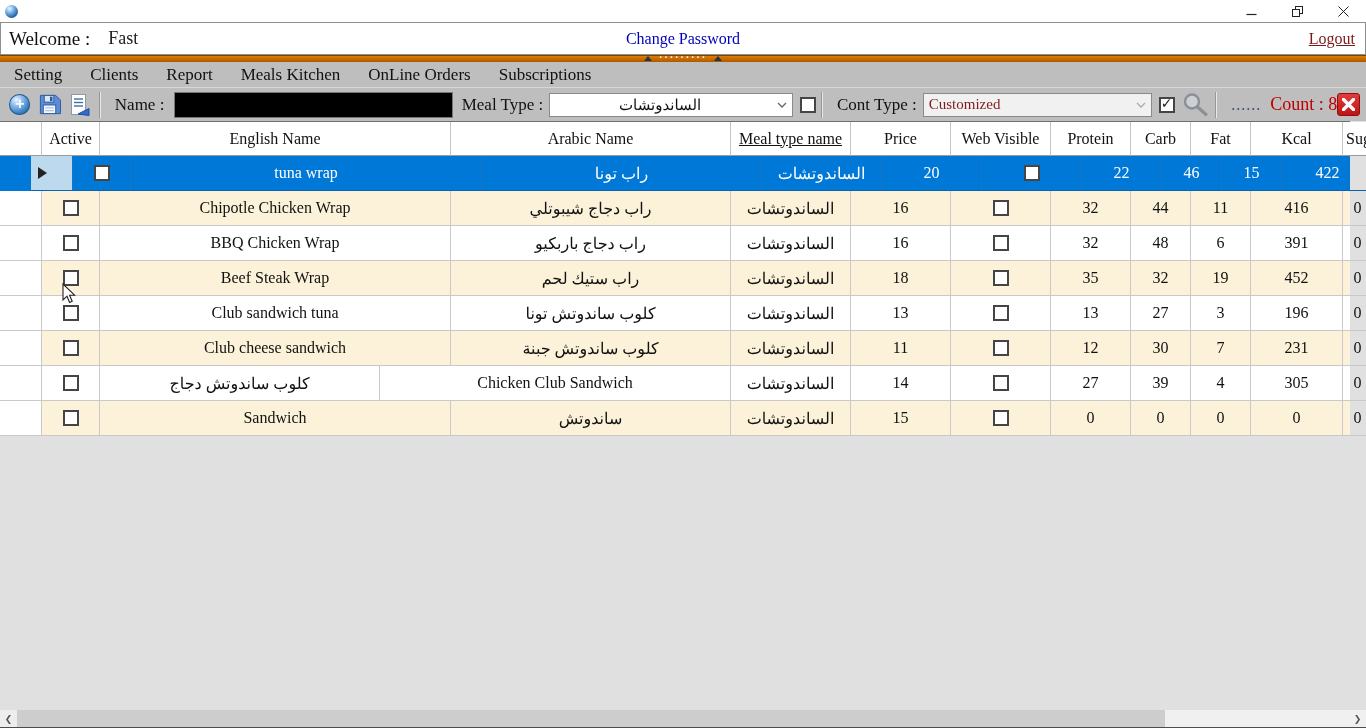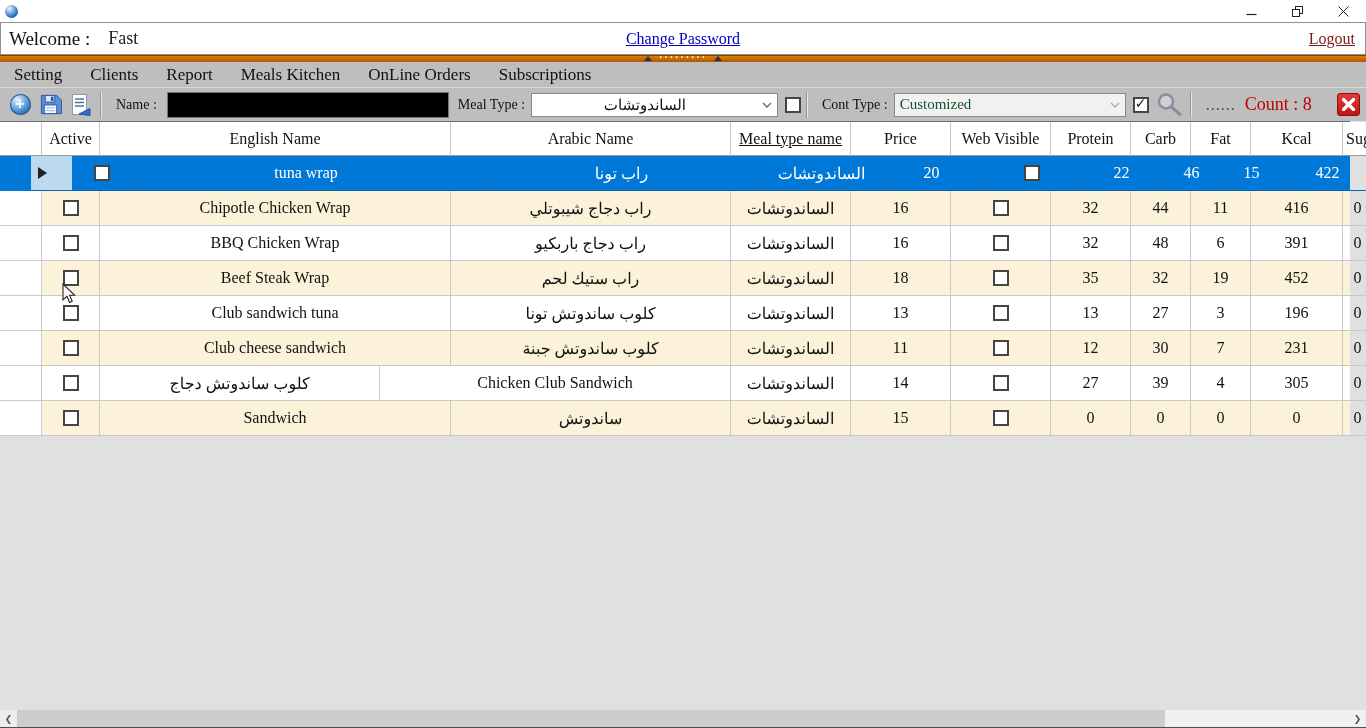--- a/index.html
+++ b/index.html
@@ -13,21 +13,21 @@
            background:radial-gradient(circle at 35% 28%,#eaf5ff,#6aa5e0 40%,#1d5a9e 75%,#123c6b);}
   .wincontrols{margin-left:auto;display:flex;height:100%;}
   .winbtn{width:46px;height:100%;display:flex;align-items:center;justify-content:center;cursor:default;}
 
   
   .welcomebar{position:absolute;top:22px;left:0;right:0;height:33px;background:#fff;
               border:1px solid #8f8f8f;box-sizing:border-box;display:flex;align-items:center;}
   .w-label{font-size:19px;margin-left:8px;}
   .w-user{font-size:18px;margin-left:18px;color:#222;}
   .chpass{position:absolute;left:50%;transform:translateX(-50%);font-size:16px;color:#0000BB;
-          text-decoration:underline;cursor:pointer;}
+          cursor:pointer;}
   .logout{position:absolute;right:10px;font-size:16px;color:#7A1A1A;text-decoration:underline;cursor:pointer;}
 
   
   .orangebar{position:absolute;top:55px;left:0;right:0;height:7px;
              background:linear-gradient(#E07C00,#AC5A00);border-top:1px solid #7a4400;box-sizing:border-box;
              display:flex;align-items:center;justify-content:center;gap:7px;}
   .tri{width:0;height:0;border-left:4px solid transparent;border-right:4px solid transparent;
        border-bottom:5px solid #22344f;margin-top:-1px;}
   .sdots{color:#fff;font-weight:bold;font-size:10px;line-height:4px;letter-spacing:2px;margin-top:-3px;}
 
@@ -41,29 +41,29 @@
            border-top:1px solid #d8d8d8;box-sizing:border-box;display:flex;align-items:center;}
   .tbtn{width:30px;height:30px;display:flex;align-items:center;justify-content:center;cursor:pointer;}
   .tbtn.first{margin-left:5px;}
   .addicon{width:21px;height:21px;border-radius:50%;position:relative;
            background:radial-gradient(circle at 35% 28%,#eaf5ff,#7fb3e8 35%,#3a7fc1 65%,#1c578f);
            box-shadow:0 0 0 1px #2a5a8c inset;}
   .addicon::after{content:"+";position:absolute;left:0;top:0;width:100%;height:100%;
            display:flex;align-items:center;justify-content:center;color:#f2f8ff;
            font:bold 16px/1 "Liberation Sans",sans-serif;padding-bottom:2px;box-sizing:border-box;}
   .tsep{width:0;height:26px;margin:0 5px;border-left:1px solid #979797;border-right:1px solid #e8e8e8;}
-  .tlabel{font-size:14px;margin:0 6px 0 9px;white-space:nowrap;}
+  .tlabel{font-size:17px;margin:0 6px 0 9px;white-space:nowrap;}
   .nameinput{width:282px;height:26px;background:#000;border:1px solid #777;box-sizing:border-box;margin-left:4px;cursor:text;}
   .combo{height:24px;background:#fff;border:1px solid #8a8a8a;box-sizing:border-box;display:flex;
          align-items:center;padding:0 5px;cursor:default;}
   .combo.meal{width:247px;margin-left:0px;}
   .combo.cont{width:232px;background:#F1F1F1;}
   .combotext{flex:1;font-size:15px;white-space:nowrap;overflow:hidden;}
   .combotext.ar{direction:rtl;padding-right:72px;}
-  .combotext.dim{color:#14532d;}
+  .combotext.dim{color:#7f1d1d;}
   .chev{margin-left:4px;display:flex;align-items:center;}
   .cb{position:relative;display:inline-block;width:12px;height:12px;background:#fff;border:2px solid #454545;}
   .cb.checked::after{content:"\2713";position:absolute;left:0px;top:-4px;font-size:14px;color:#222;
                      font-family:"DejaVu Sans",sans-serif;}
   .tcb{margin-left:7px;}
   .searchbtn{width:30px;height:30px;display:flex;align-items:center;justify-content:center;margin-left:6px;cursor:pointer;}
   .dotsnavy{font-size:16px;color:#3A4E6E;margin-left:9px;letter-spacing:1px;}
   .countred{font-size:18px;color:#C00000;margin-left:9px;white-space:nowrap;}
   .closex{width:23px;height:23px;margin-left:auto;margin-right:6px;border-radius:3px;cursor:pointer;
           background:linear-gradient(#E23B3B,#BE1414);border:1px solid #8f0f0f;box-sizing:border-box;

